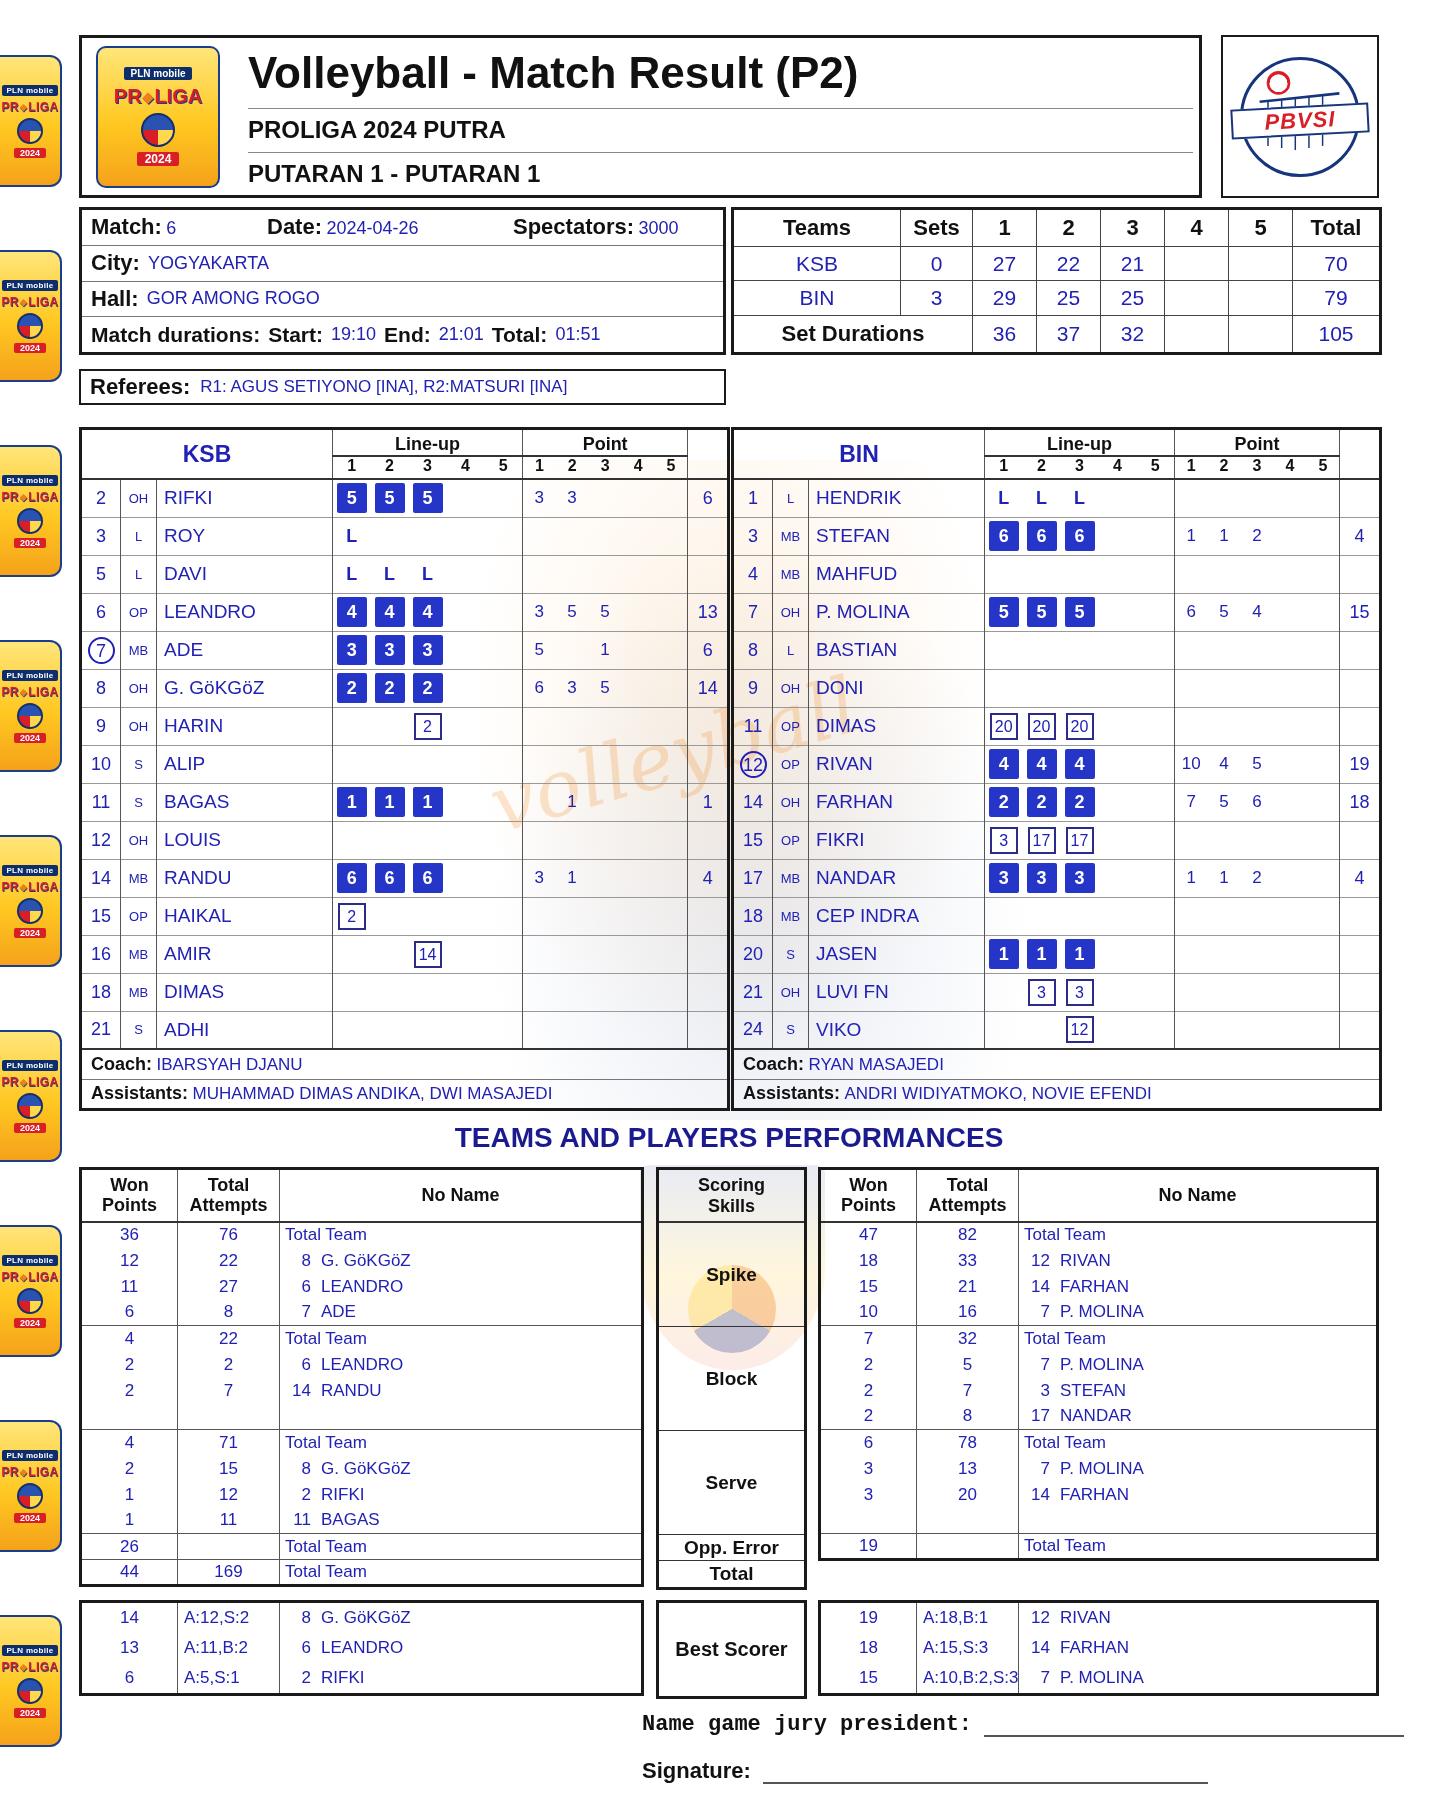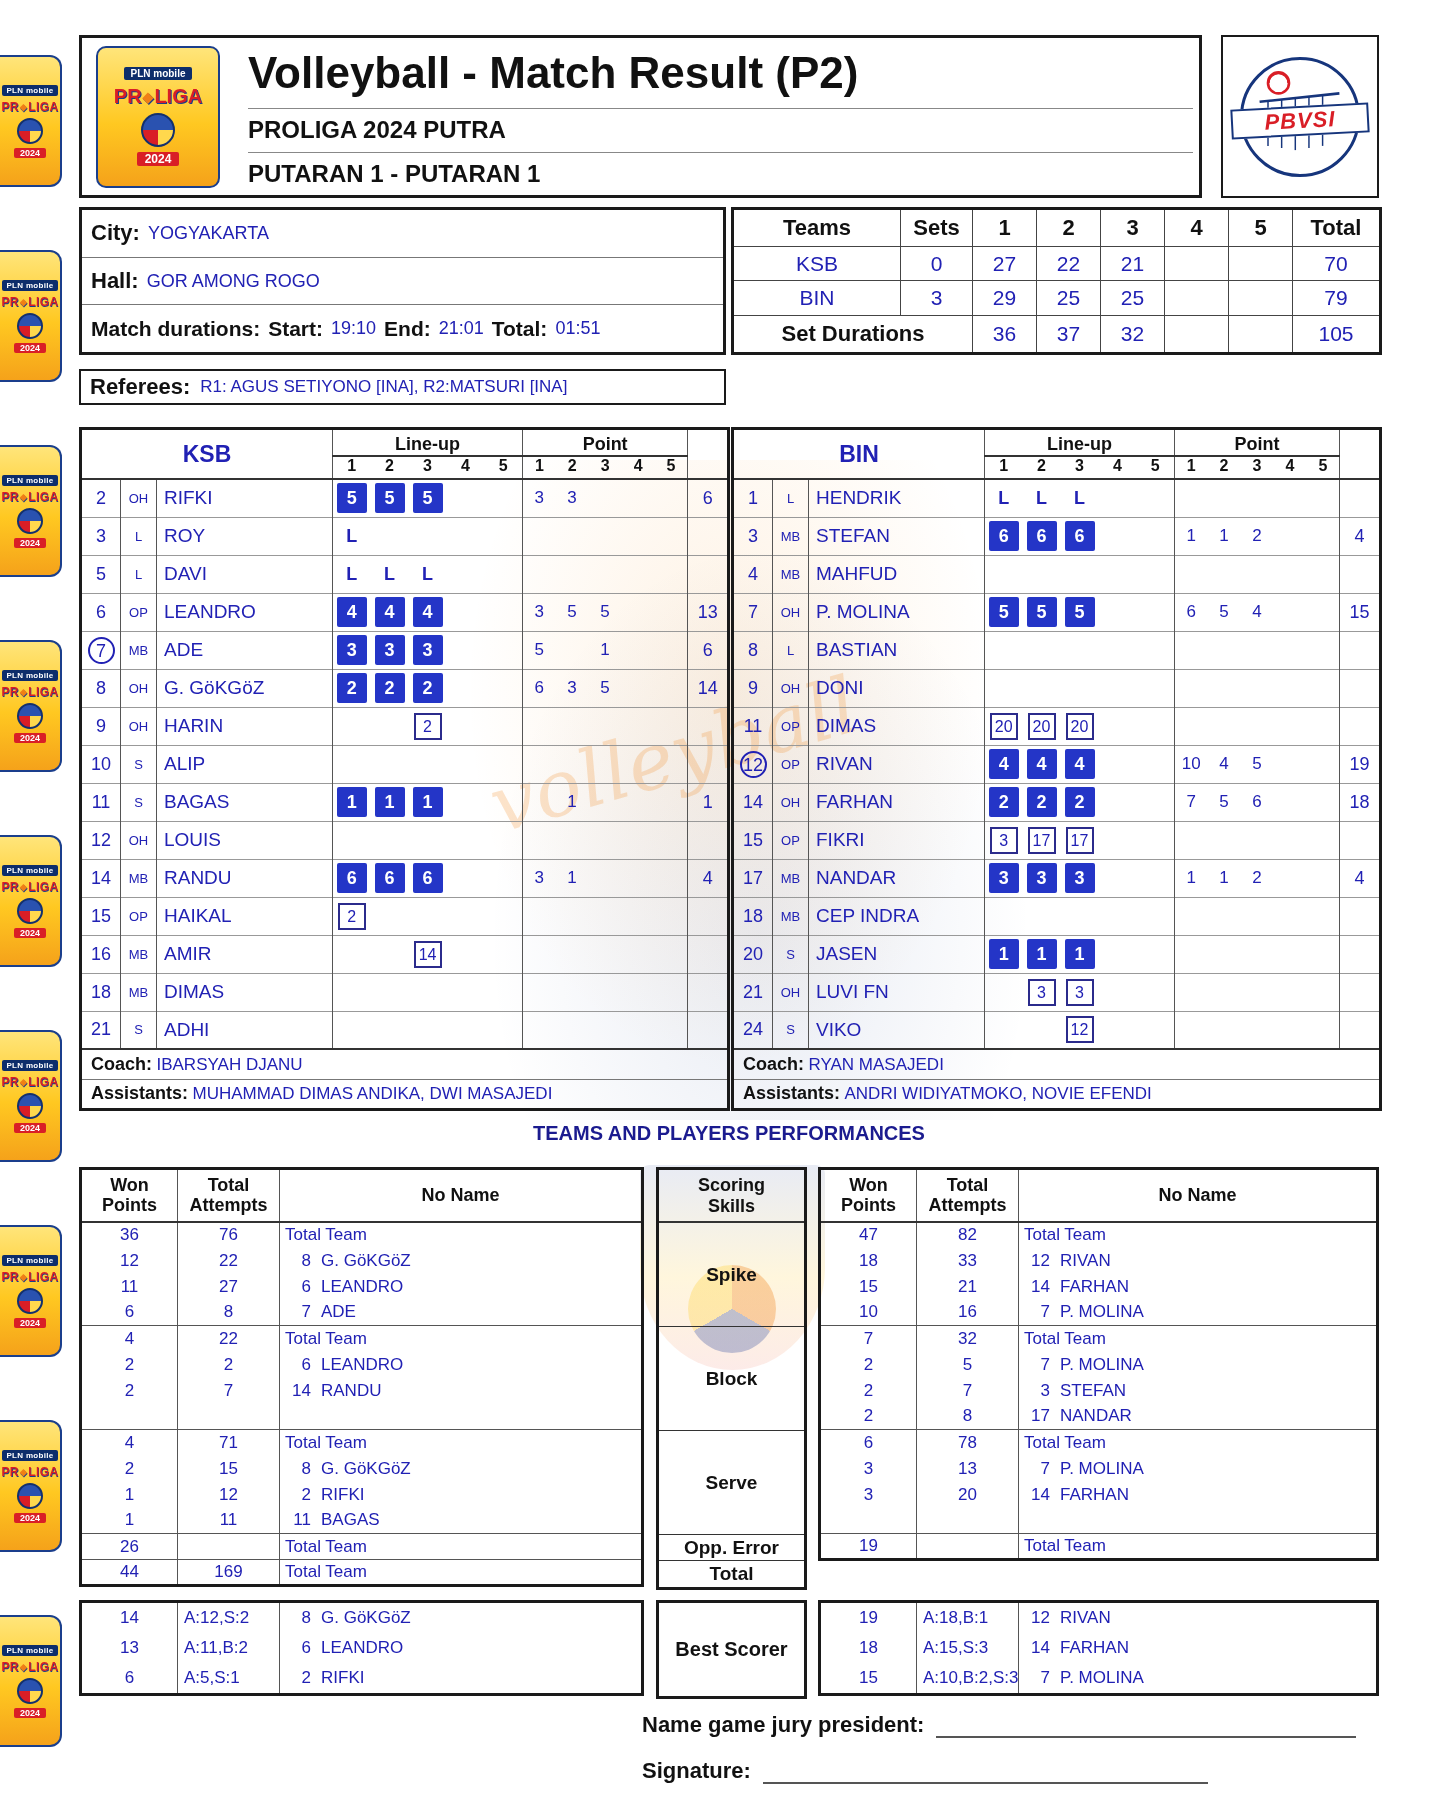--- a/index.html
+++ b/index.html
@@ -105,21 +105,21 @@
   .outbox{display:inline-block;min-width:28px;height:27px;line-height:24px;border:2px solid #2b2b8c;color:var(--navy);
     font-size:16px;padding:0 2px;vertical-align:middle;background:rgba(255,255,255,0.55);}
   .plainL{color:var(--navy);font-size:18px;font-weight:bold;}
   .capt{display:inline-block;width:27px;height:27px;line-height:24px;border:2px solid var(--navy);border-radius:50%;}
   .roster tfoot td{border-top:2px solid #333;height:30px;text-align:left;padding:0 9px;}
   .roster tfoot tr+tr td{border-top:1.2px solid #777;}
   .roster tfoot .blab{font-size:18px;}
   .roster tfoot .bval{font-size:17px;}
 
   
-  .perf-title{position:absolute;left:79px;top:1122px;width:1300px;text-align:center;font-size:20px;
+  .perf-title{position:absolute;left:79px;top:1122px;width:1300px;text-align:center;font-size:28px;
     font-weight:bold;color:#1b1b8f;z-index:1;}
   .perf-wrap-l{position:absolute;left:79px;top:1167px;width:565px;z-index:1;}
   .perf-wrap-r{position:absolute;left:818px;top:1167px;width:561px;z-index:1;}
   table.perf{width:100%;border-collapse:collapse;table-layout:fixed;border:3px solid #1a1a1a;}
   col.p-won{width:97px;} col.p-att{width:102px;}
   .perf th{height:53px;font-size:18px;font-weight:bold;border-bottom:2px solid #333;border-right:1.3px solid #555;line-height:1.15;}
   .perf th:last-child{border-right:none;}
   .perf td{height:26px;font-size:17px;color:var(--navy);text-align:center;border-right:1.3px solid #555;}
   .perf td:last-child{border-right:none;}
   .perf td.nn{text-align:left;padding-left:5px;}
@@ -137,21 +137,21 @@
   table.bs{width:100%;border-collapse:collapse;table-layout:fixed;border:3px solid #1a1a1a;}
   .bs td{height:31px;font-size:17px;color:var(--navy);border-right:1.3px solid #555;}
   .bs td:last-child{border-right:none;}
   .bs td.c1{text-align:center;}
   .bs td.c2{padding-left:6px;}
   .bs td.nn{padding-left:5px;}
   .bs-mid{position:absolute;left:656px;top:1600px;width:151px;height:99px;border:3px solid #1a1a1a;
     display:flex;align-items:center;justify-content:center;font-size:20px;font-weight:bold;z-index:1;}
 
   
-  .jury-row{position:absolute;left:642px;top:1712px;display:flex;align-items:flex-end;gap:12px;z-index:1;}
+  .jury-row{position:absolute;left:642px;top:1712px;display:flex;align-items:flex-end;gap:12px;z-index:1;font-family:Liberation Mono, monospace;}
   .sig-row{position:absolute;left:642px;top:1758px;display:flex;align-items:flex-end;gap:12px;z-index:1;}
   .sig-line{display:inline-block;border-bottom:2px solid #555;height:24px;}
   .line-jury{width:420px;}
   .line-sig{width:445px;}
 </style>
 </head>
 <body>
 
 <div class="sheet">
 
@@ -284,20 +284,25 @@
         <line x1="72" y1="30" x2="72" y2="78" stroke="#16357c" stroke-width="1.4"></line>
         <circle cx="30" cy="18" r="10" fill="#fff" stroke="#d91e26" stroke-width="2.5"></circle>
         <path d="M21 18 a9 9 0 0 1 18 0" stroke="#d91e26" stroke-width="1.3" fill="none"></path>
       </svg>
       <div class="pbvsi-ribbon">PBVSI</div>
     </div>
   </div>
 
   <div class="match-info">
     <div class="mi-row">
+      <span class="mi-p1"><span class="blab">Match:</span> <span class="bval">6</span></span>
+      <span class="mi-p2"><span class="blab">Date:</span> <span class="bval">2024-04-26</span></span>
+      <span><span class="blab">Spectators:</span> <span class="bval">3000</span></span>
+    </div>
+    <div class="mi-row">
       <span class="blab">City:</span> 
         <span class="bval">YOGYAKARTA</span>
     </div>
     <div class="mi-row">
       <span class="blab">Hall:</span> 
         <span class="bval">GOR AMONG ROGO</span>
     </div>
     <div class="mi-row">
       <span class="blab sm">Match durations:</span>
       <span class="blab sm">Start:</span> 

